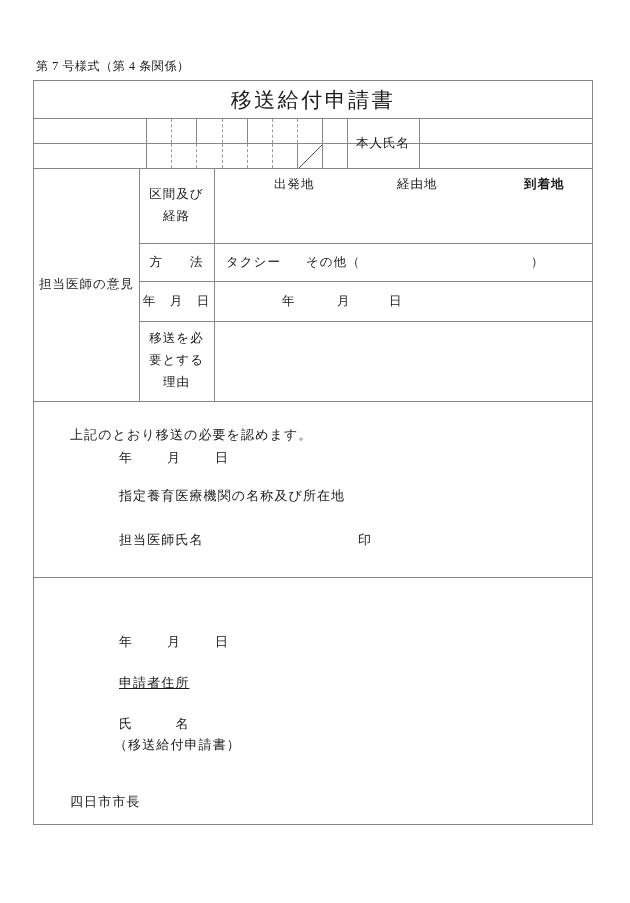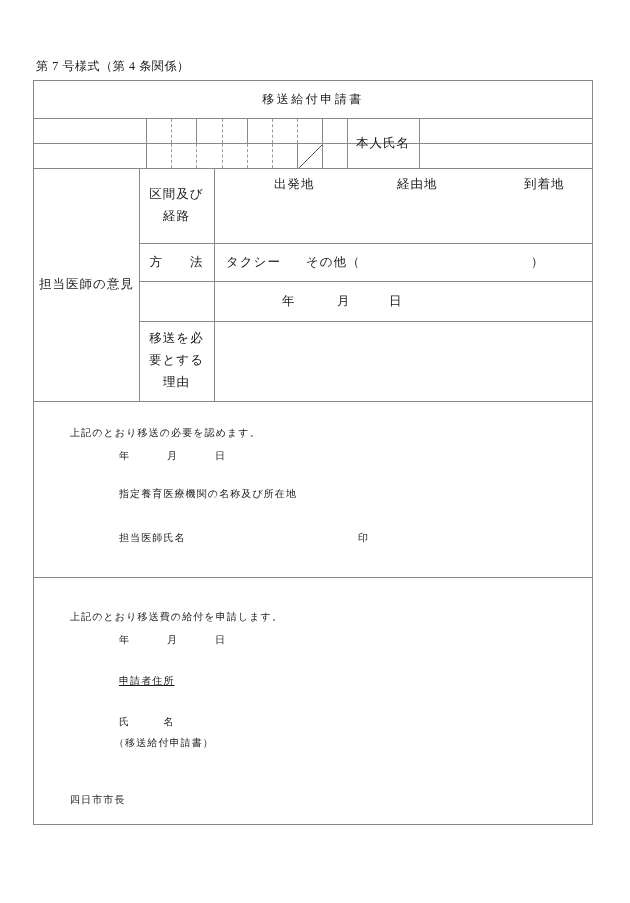--- a/index.html
+++ b/index.html
@@ -51,21 +51,21 @@
     left: 0; top: 0;
     width: 100%;
     height: 38px;
     border-bottom: 1px solid #888;
     box-sizing: border-box;
     display: flex;
     align-items: center;
     justify-content: center;
   }
   .title-text {
-    font-size: 12px;
+    font-size: 21px;
     letter-spacing: 2.5px;
     white-space: nowrap;
   }
 
   
   .hline {
     position: absolute;
     height: 0;
     border-top: 1px solid #888;
   }
@@ -105,21 +105,21 @@
 
   
   .slash {
     position: absolute;
     overflow: visible;
   }
 
   
   .stmt {
     position: absolute;
-    font-size: 10px;
+    font-size: 13px;
     letter-spacing: 1.1px;
     white-space: nowrap;
   }
 </style>
 </head>
 <body>
 
 <div class="page">
 
   <div class="form-no">第 7 号様式（第 4 条関係）</div>
@@ -171,28 +171,29 @@
     <div class="hline" style="left:0; top:320px; width:558px;"></div>
 
     <div class="cell-label" style="left:0; top:87px; width:105px; height:233px;">担当医師の意見</div>
 
     <div class="cell-label stacked" style="left:105px; top:87px; width:75px; height:75px;">
       <span>区間及び</span>
       <span>経路</span>
     </div>
     <div class="cell-text" style="left:240px; top:95px;">出発地</div>
     <div class="cell-text" style="left:363px; top:95px;">経由地</div>
-    <div class="cell-text" style="left:490px; top:95px;">到着地</div>
+    <div class="cell-text" style="left:490px; top:95px;font-weight:bold;">到着地</div>
     <div class="cell-text" style="left:195px; top:132px;"></div>
 
     <div class="cell-label" style="left:105px; top:162px; width:75px; height:38px;">方　　法</div>
     <div class="cell-text" style="left:192px; top:173px;">タクシー</div>
     <div class="cell-text" style="left:272px; top:173px;">その他（</div>
     <div class="cell-text" style="left:497px; top:173px;">）</div>
 
+    <div class="cell-label" style="left:105px; top:200px; width:75px; height:40px;">年　月　日</div>
     <div class="cell-text" style="left:248px; top:212px;">年</div>
     <div class="cell-text" style="left:303px; top:212px;">月</div>
     <div class="cell-text" style="left:355px; top:212px;">日</div>
 
     <div class="cell-label stacked" style="left:105px; top:240px; width:75px; height:80px;">
       <span>移送を必</span>
       <span>要とする</span>
       <span>理由</span>
     </div>
     <div class="cell-text" style="left:195px; top:272px;"></div>
@@ -204,21 +205,20 @@
     <div class="stmt" style="left:133px; top:368px;">月</div>
     <div class="stmt" style="left:181px; top:368px;">日</div>
 
     <div class="stmt" style="left:85px; top:406px;">指定養育医療機関の名称及び所在地</div>
     <div class="stmt" style="left:300px; top:406px;"></div>
 
     <div class="stmt" style="left:85px; top:450px;">担当医師氏名</div>
     <div class="stmt" style="left:180px; top:450px;"></div>
     <div class="stmt" style="left:324px; top:450px;">印</div>
 
-    <div class="stmt" style="left:36px; top:529px;">上記のとおり移送費の給付を申請します。</div>
     <div class="stmt" style="left:85px; top:552px;">年</div>
     <div class="stmt" style="left:133px; top:552px;">月</div>
     <div class="stmt" style="left:181px; top:552px;">日</div>
 
     <div class="stmt" style="left:85px; top:593px;text-decoration:underline;">申請者住所</div>
     <div class="stmt" style="left:200px; top:593px;"></div>
 
     <div class="stmt" style="left:85px; top:634px;">氏　　　名</div>
     <div class="stmt" style="left:220px; top:634px;"></div>
 

